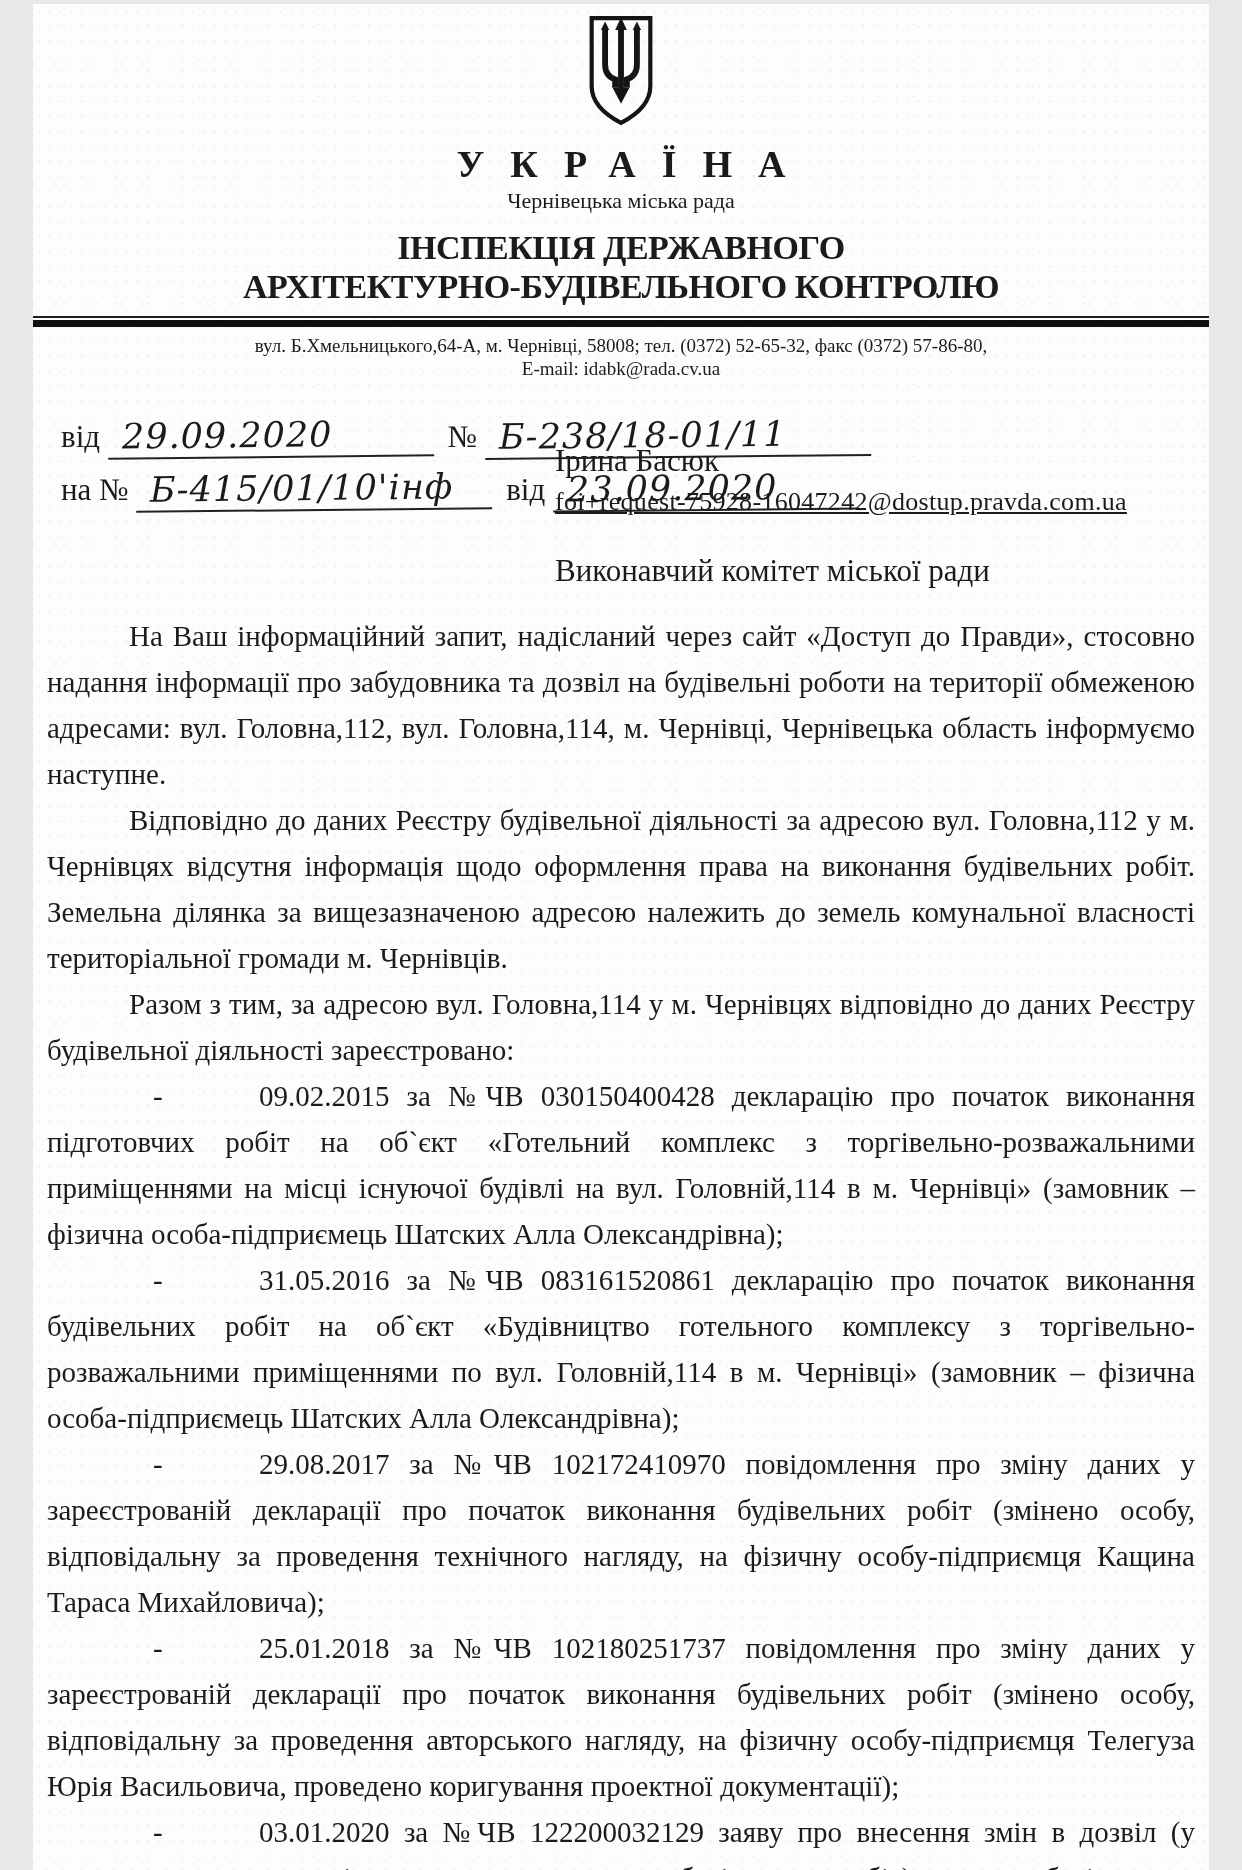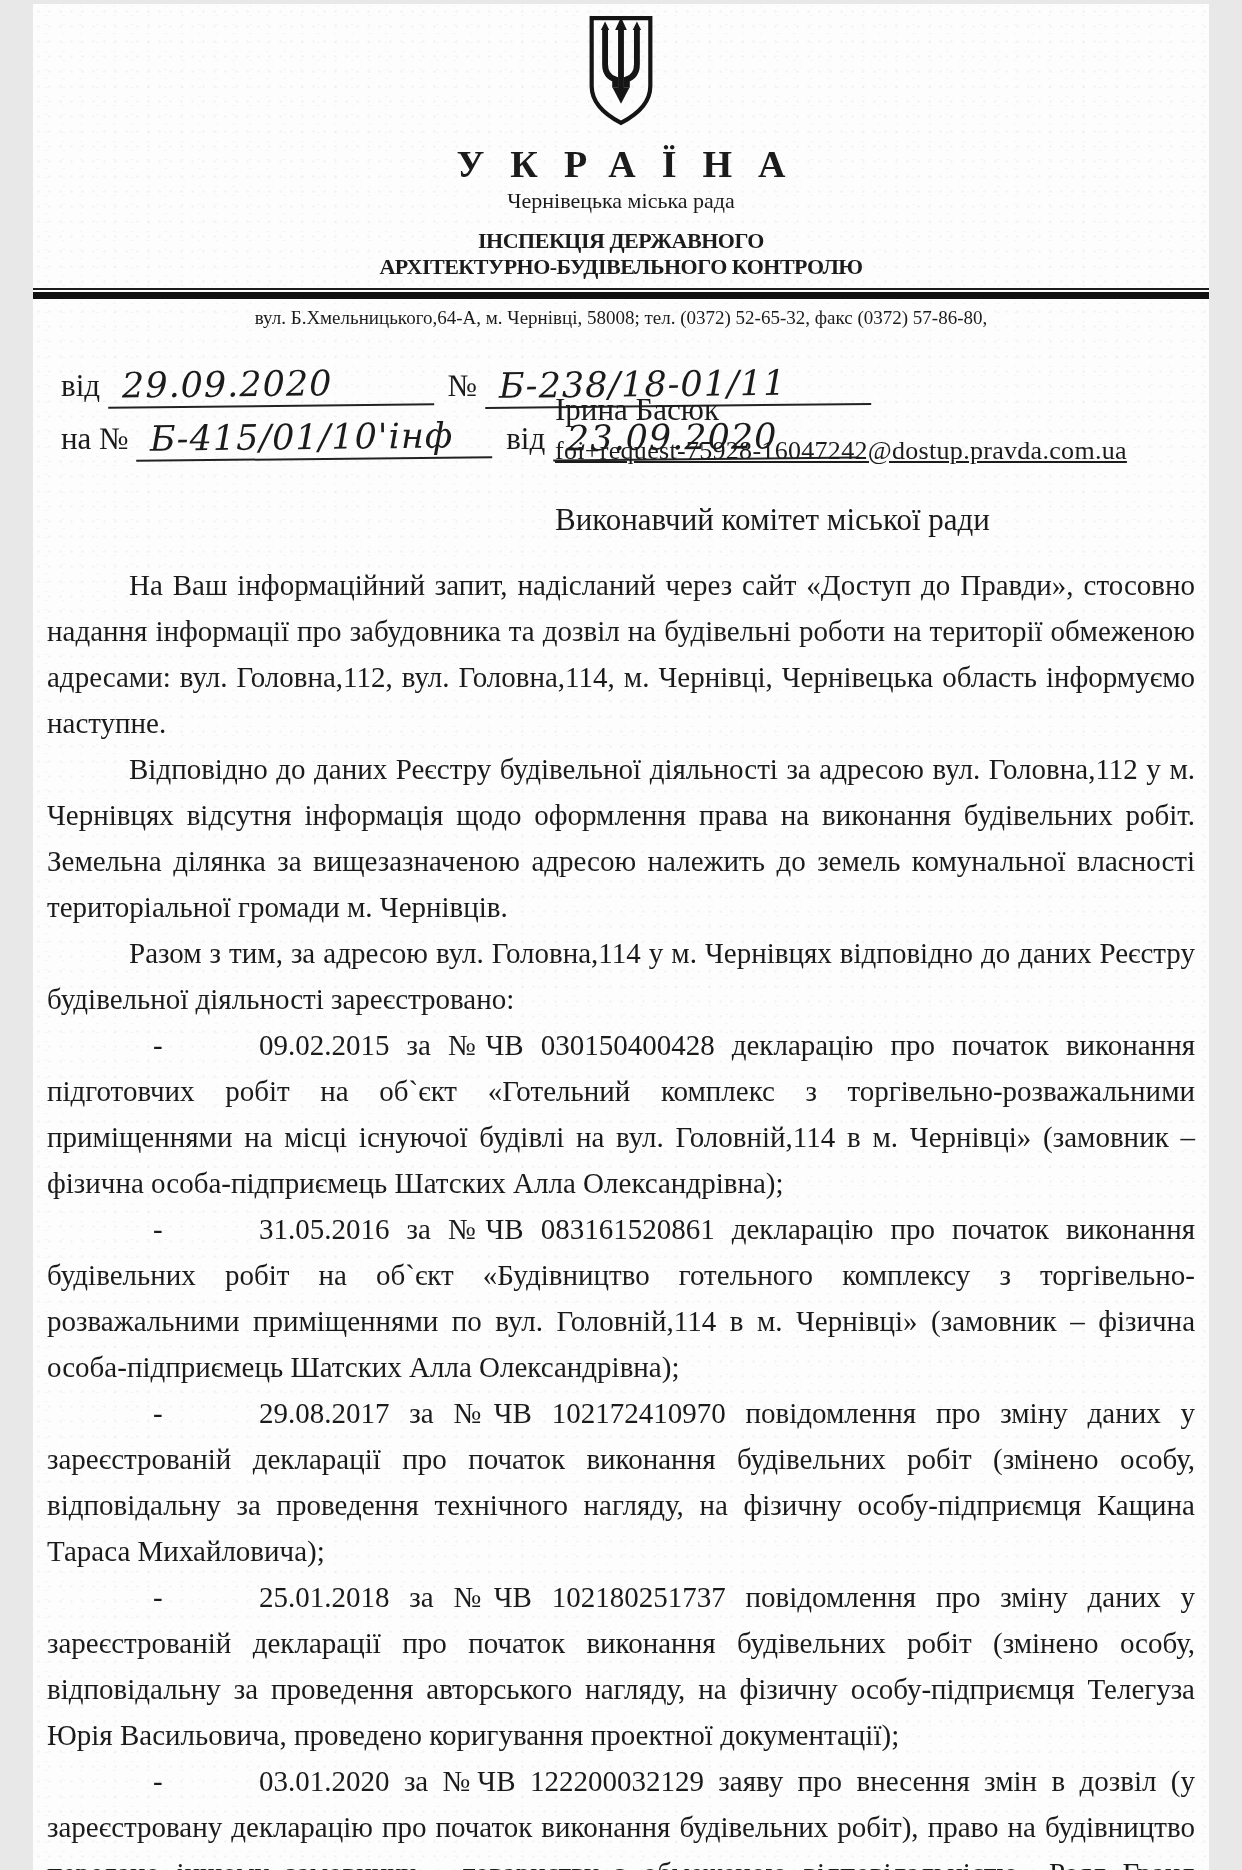--- a/index.html
+++ b/index.html
@@ -23,21 +23,21 @@
   
   .letterhead { text-align:center; padding-top:10px; }
   .coat { line-height:0; }
   .coat svg { display:inline-block; }
   .country {
     font-size:38px; font-weight:bold;
     letter-spacing:26px; text-indent:26px;
     margin-top:4px;
   }
   .council { font-size:22px; margin-top:2px; }
-  .org { font-weight:bold; font-size:22px; line-height:1.16; margin-top:14px; letter-spacing:-0.5px; }
+  .org { font-weight:bold; font-size:34px; line-height:1.16; margin-top:14px; letter-spacing:-0.5px; }
   .rule {
     margin-top:9px;
     border-top:2px solid #1c1c1c;
     border-bottom:7px solid #101010;
     height:2px;
   }
   .addr { font-size:19px; line-height:1.24; }
   .addr.first { margin-top:7px; }
 
   
@@ -98,20 +98,21 @@
       </svg>
     </div>
     <div class="country">УКРАЇНА</div>
     <div class="council">Чернівецька міська рада</div>
     <div class="org">
       <div>ІНСПЕКЦІЯ ДЕРЖАВНОГО</div>
       <div>АРХІТЕКТУРНО-БУДІВЕЛЬНОГО КОНТРОЛЮ</div>
     </div>
     <div class="rule"></div>
     <div class="addr first">вул. Б.Хмельницького,64-А, м. Чернівці, 58008; тел. (0372) 52-65-32, факс (0372) 57-86-80,</div>
+    <div class="addr">E-mail: idabk@rada.cv.ua</div>
   </header>
 
   <div class="meta">
 
     <section class="refs">
       <div class="ref-line">
         <span class="lbl">від</span>
         <span class="hw u1">29.09.2020</span>
         <span class="lbl">№</span>
         <span class="hw u2">Б-238/18-01/11</span>

